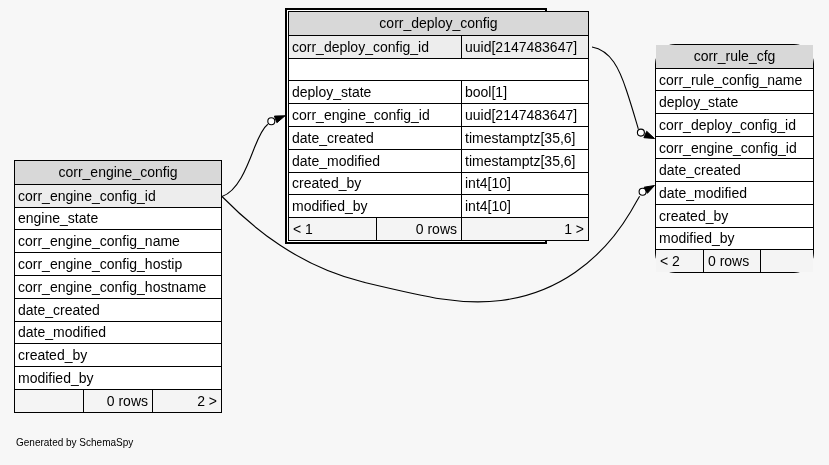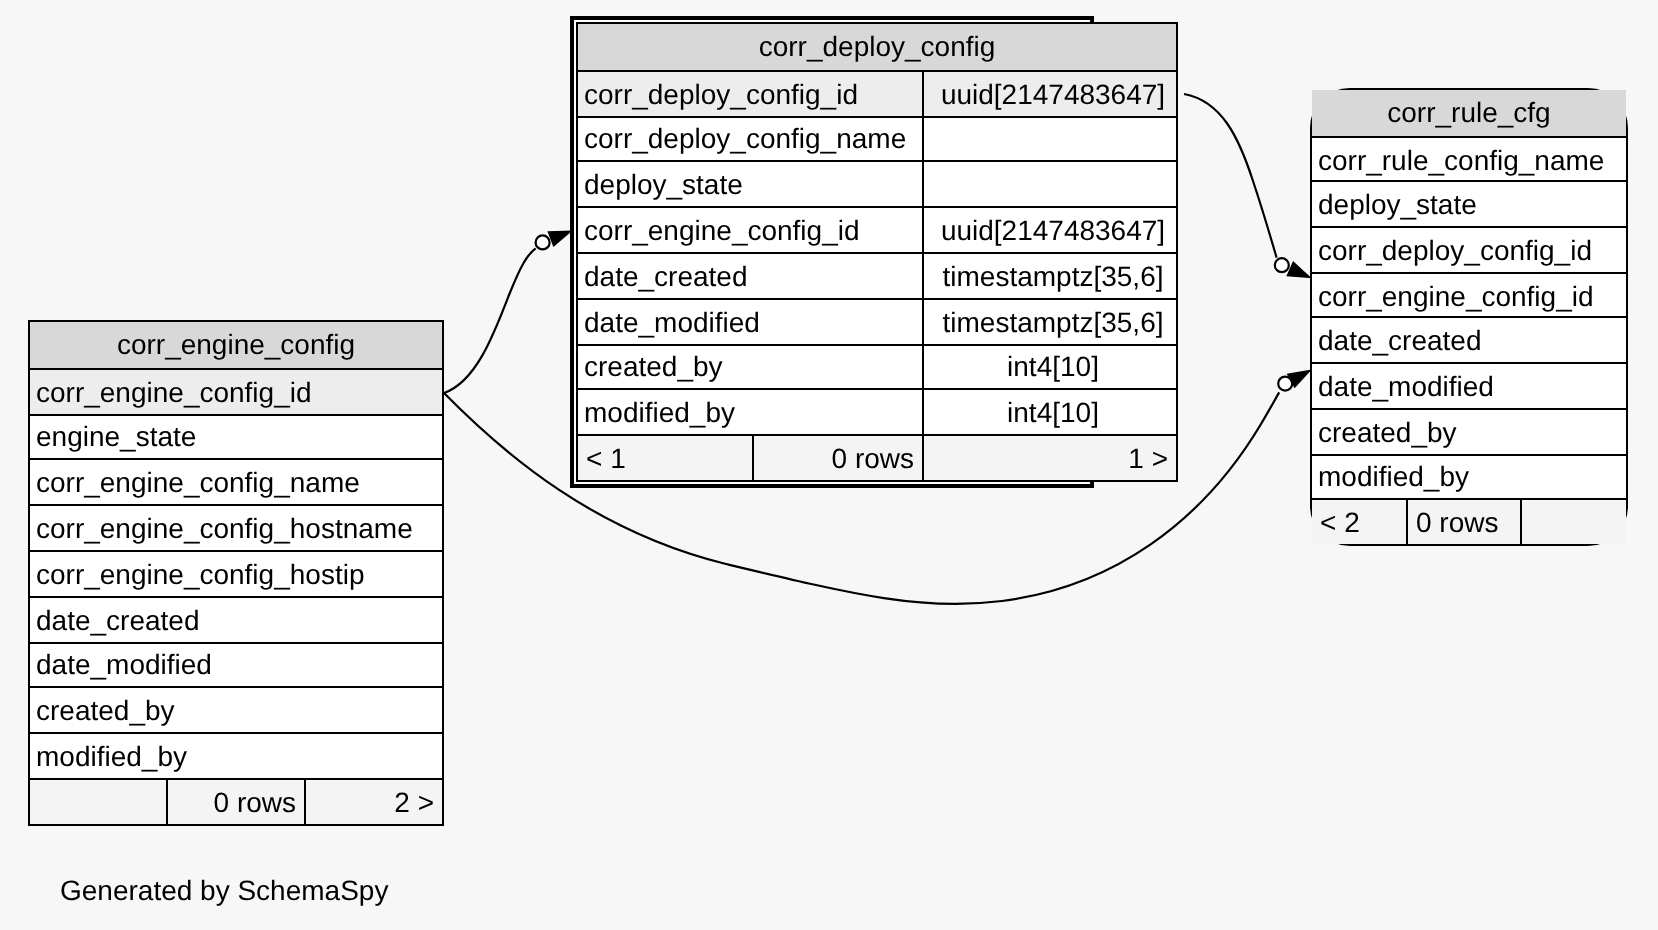--- a/index.html
+++ b/index.html
@@ -24,21 +24,21 @@
     height:var(--rh);box-sizing:border-box;line-height:var(--rh);
     text-align:center;background:var(--header-bg,#d8d8d8);
     white-space:nowrap;overflow:hidden;cursor:pointer;
   }
   .trow{
     height:var(--rh);box-sizing:border-box;border-top:1px solid var(--border,#000);
     display:flex;align-items:center;background:var(--table-bg,#fff);
   }
   .trow.pk{background:var(--pk-row-bg,#ededed);}
   .cname{flex:1;padding-left:3px;white-space:nowrap;overflow:hidden;}
-  .ctype{white-space:nowrap;overflow:hidden;text-align:center;}
+  .ctype{white-space:nowrap;overflow:hidden;}
   .tfoot{
     height:var(--rh);box-sizing:border-box;border-top:1px solid var(--border,#000);
     display:flex;align-items:stretch;background:var(--footer-bg,#f4f4f4);
   }
   .fc{box-sizing:border-box;padding:0 4px;white-space:nowrap;overflow:hidden;
       display:flex;align-items:center;}
   .fc1,.fc2{border-right:1px solid var(--border,#000);}
   .fc2{justify-content:flex-end;}
   .fc3{flex:1;justify-content:flex-end;}
 
@@ -57,21 +57,21 @@
       box-sizing:border-box;align-self:stretch;display:flex;align-items:center;}
   .tbl-deploy .ctype{flex:1;padding-left:3px;}
   .tbl-deploy .fc1{width:88px;}
   .tbl-deploy .fc2{width:85px;}
 
   
   .tbl-rule{left:655px;top:44px;width:159px;border-radius:20px;--rh:22.7px;}
   .tbl-rule .fc1{width:48px;}
   .tbl-rule .fc2{width:57px;justify-content:flex-start;}
 
-  .caption{position:absolute;left:30px;top:437px;font-size:14px;}
+  .caption{position:absolute;left:16px;top:437px;font-size:10px;}
 </style>
 </head>
 <body>
 
 <div class="canvas">
 
   <svg class="edges" viewBox="0 0 829 465">
     <g>
       <path class="edge-line" d="M222,196.5 C238,191 247,167 254.5,147.5 C260.5,132.5 263.5,127.5 267.8,124.2"></path>
       <circle class="odot" cx="271.3" cy="121.2" r="3.5"></circle>
@@ -94,24 +94,24 @@
       <div class="trow pk">
         <div class="cname">corr_engine_config_id</div>
       </div>
       <div class="trow">
         <div class="cname">engine_state</div>
       </div>
       <div class="trow">
         <div class="cname">corr_engine_config_name</div>
       </div>
       <div class="trow">
+        <div class="cname">corr_engine_config_hostip</div>
+      </div>
+      <div class="trow">
         <div class="cname">corr_engine_config_hostname</div>
-      </div>
-      <div class="trow">
-        <div class="cname">corr_engine_config_hostip</div>
       </div>
       <div class="trow">
         <div class="cname">date_created</div>
       </div>
       <div class="trow">
         <div class="cname">date_modified</div>
       </div>
       <div class="trow">
         <div class="cname">created_by</div>
       </div>
@@ -126,24 +126,24 @@
     </div>
 
   <div class="emph-wrap">
     <div class="tbl tbl-deploy">
         <div class="thead">corr_deploy_config</div>
         <div class="trow pk">
           <div class="cname">corr_deploy_config_id</div>
           <div class="ctype">uuid[2147483647]</div>
         </div>
         <div class="trow">
-          <div class="cname">corr_deploy_config_name</div>
         </div>
         <div class="trow">
           <div class="cname">deploy_state</div>
+          <div class="ctype">bool[1]</div>
         </div>
         <div class="trow">
           <div class="cname">corr_engine_config_id</div>
           <div class="ctype">uuid[2147483647]</div>
         </div>
         <div class="trow">
           <div class="cname">date_created</div>
           <div class="ctype">timestamptz[35,6]</div>
         </div>
         <div class="trow">

